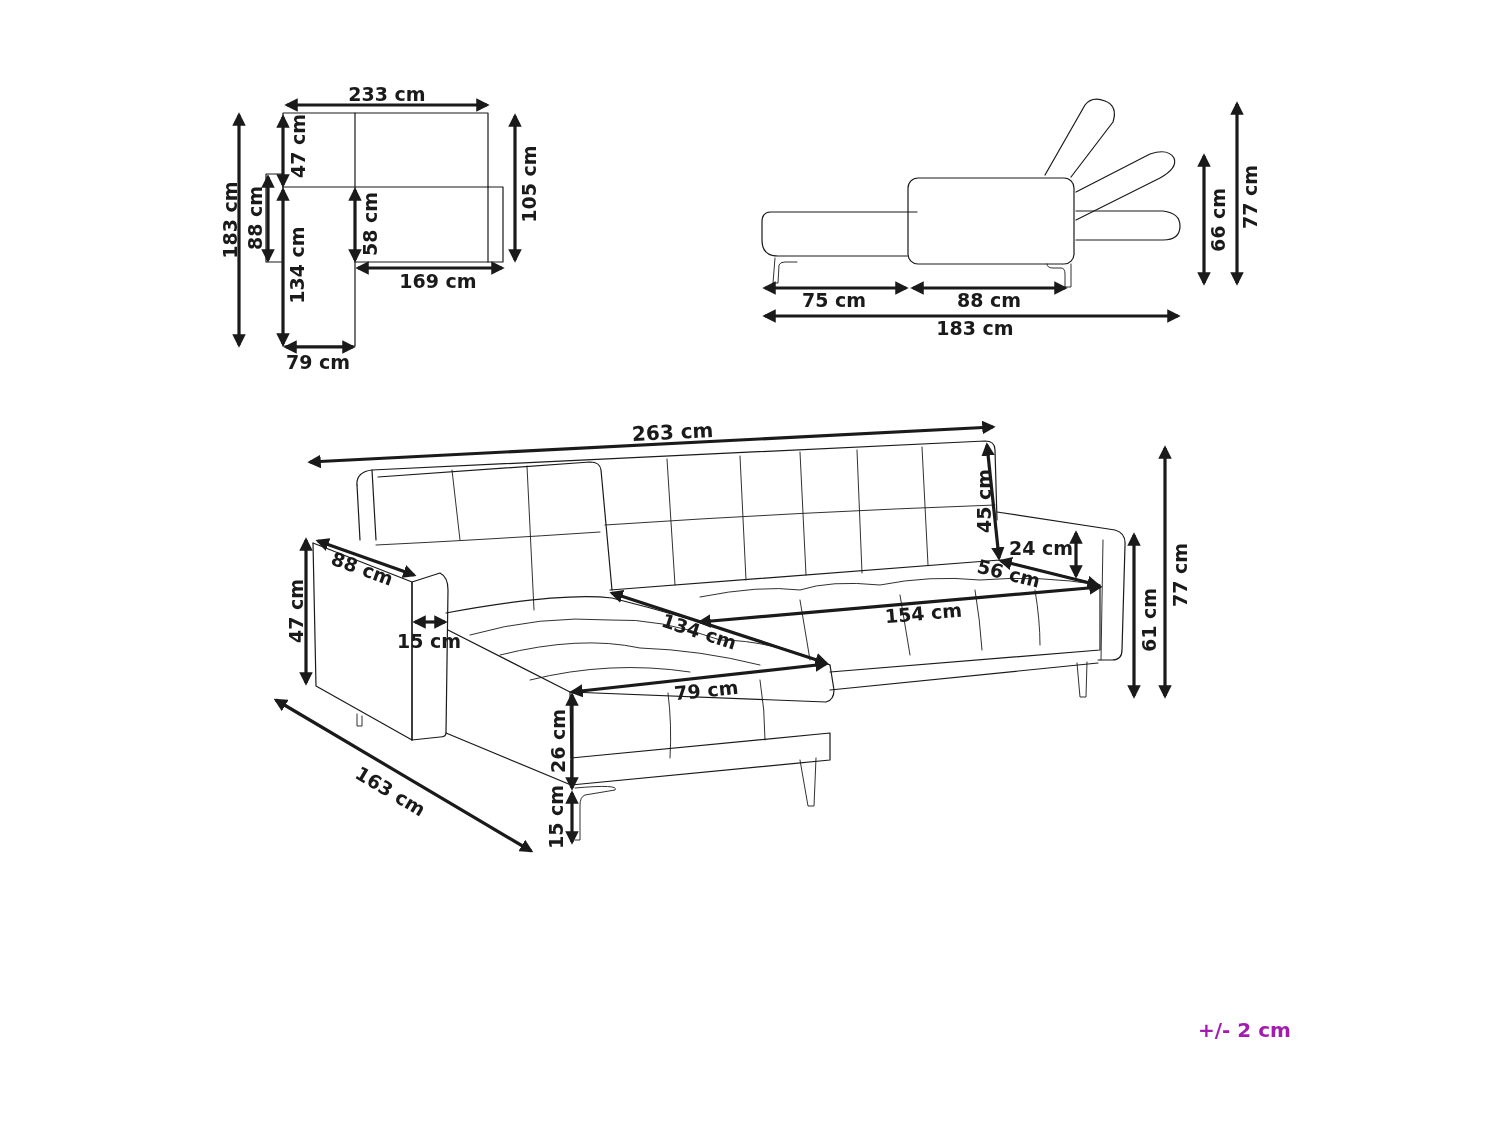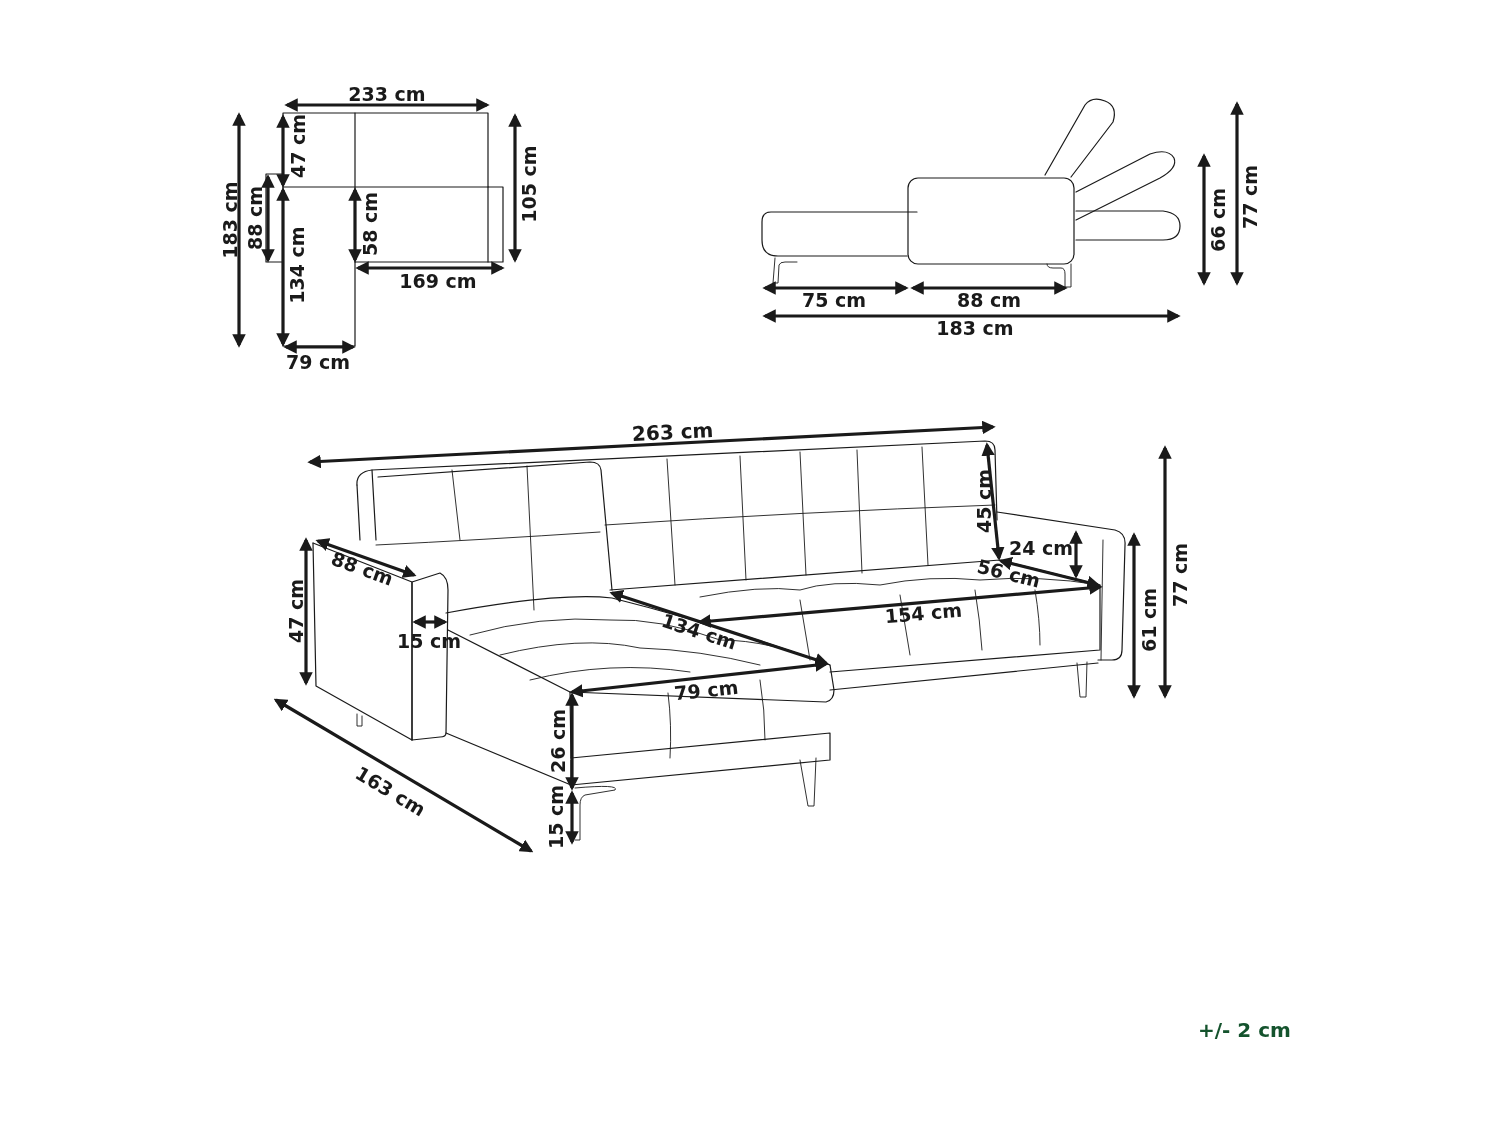--- a/index.html
+++ b/index.html
@@ -3,21 +3,21 @@
   <meta charset="utf-8">
   <style>
     html, body { margin: 0; padding: 0; background: #ffffff; }
     body { width: 1500px; height: 1125px; position: relative; overflow: hidden; }
     svg { position: absolute; left: 0; top: 0; }
     .ln { fill: none; stroke: #1a1a1a; stroke-width: 1.2; stroke-linejoin: round; stroke-linecap: round; }
     .thin { fill: none; stroke: #1a1a1a; stroke-width: 0.9; stroke-linecap: round; }
     .dim { fill: none; stroke: #1a1a1a; stroke-width: 3.2; }
     .lbl { font-family: "DejaVu Sans", sans-serif; font-weight: bold; font-size: 19px; fill: #1a1a1a; }
     .lbl-lg { font-family: "DejaVu Sans", sans-serif; font-weight: bold; font-size: 20px; fill: #1a1a1a; }
-    .tol { position: absolute; left: 1198px; top: 1018px; font-family: "DejaVu Sans", sans-serif; font-weight: bold; font-size: 20px; color: #14532d; }
+    .tol { position: absolute; left: 1198px; top: 1018px; font-family: "DejaVu Sans", sans-serif; font-weight: bold; font-size: 20px; color: #a21caf; }
   </style>
 </head>
 <body>
 
 <svg width="1500" height="1125" viewBox="0 0 1500 1125">
   <defs>
     <marker id="ah" viewBox="0 0 10 10" refX="8" refY="5" markerWidth="4.2" markerHeight="4.2" orient="auto-start-reverse">
       <path d="M0,0 L10,5 L0,10 z" fill="#1a1a1a"></path>
     </marker>
   </defs>

